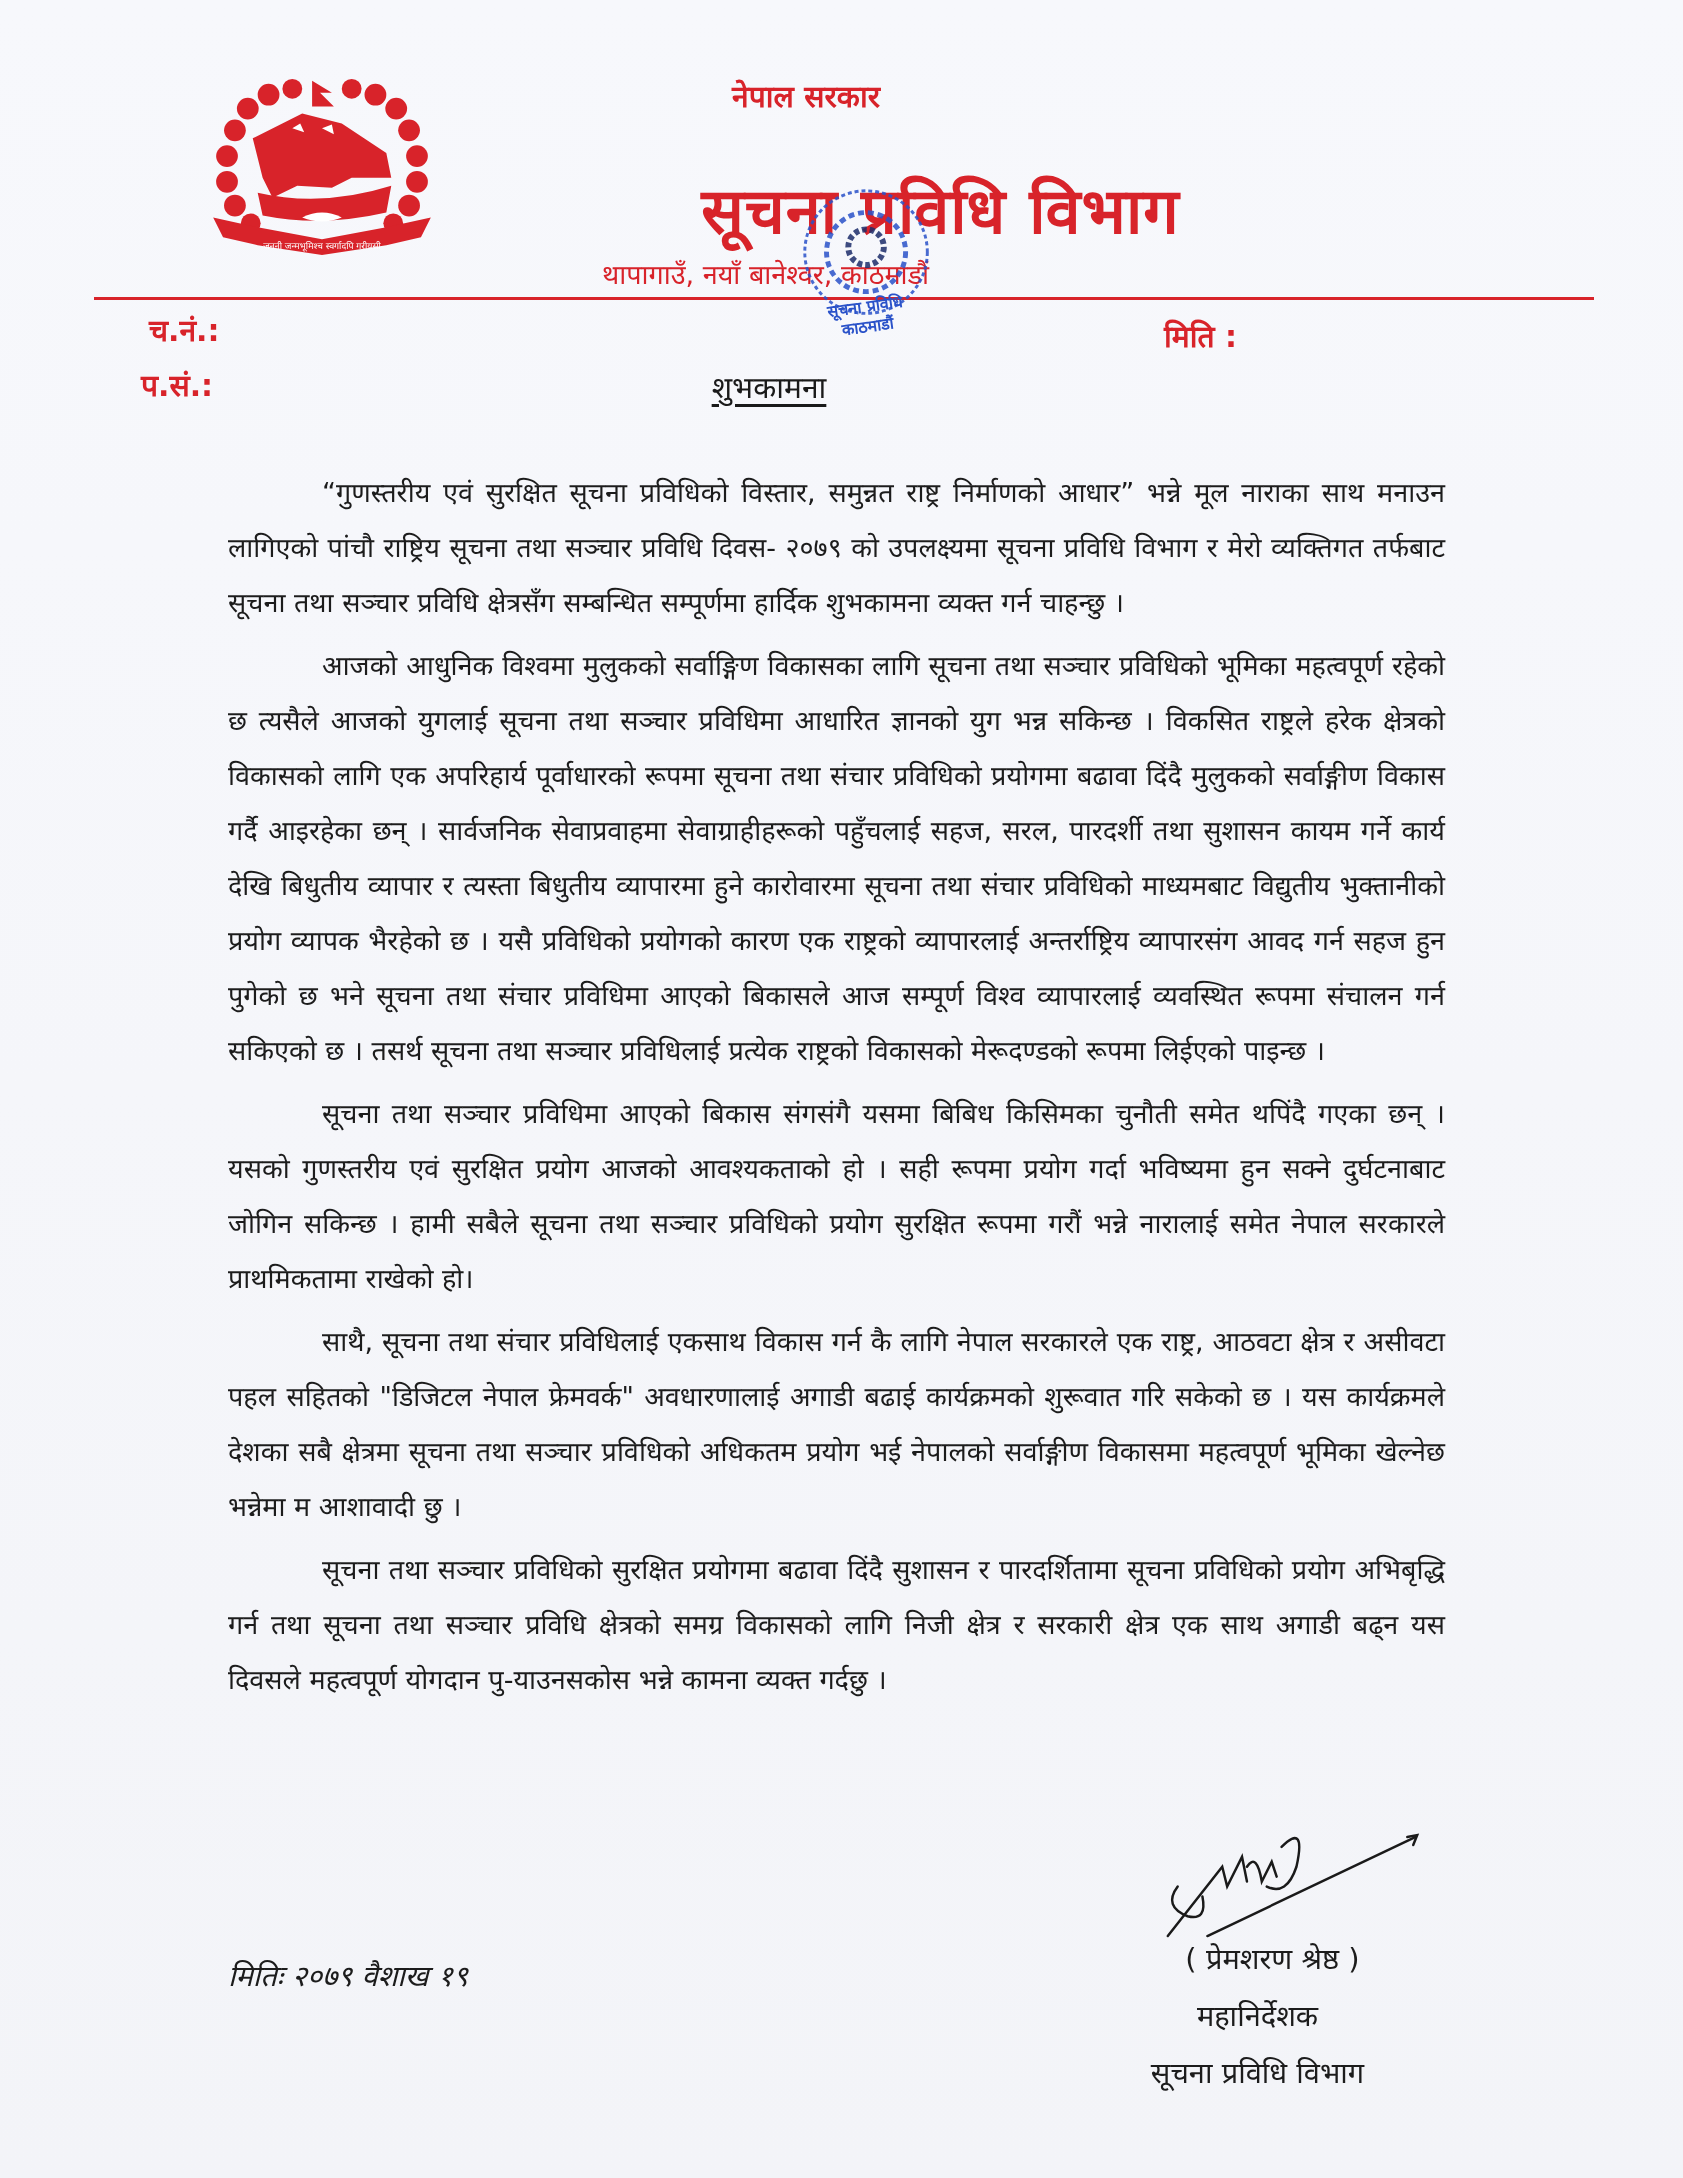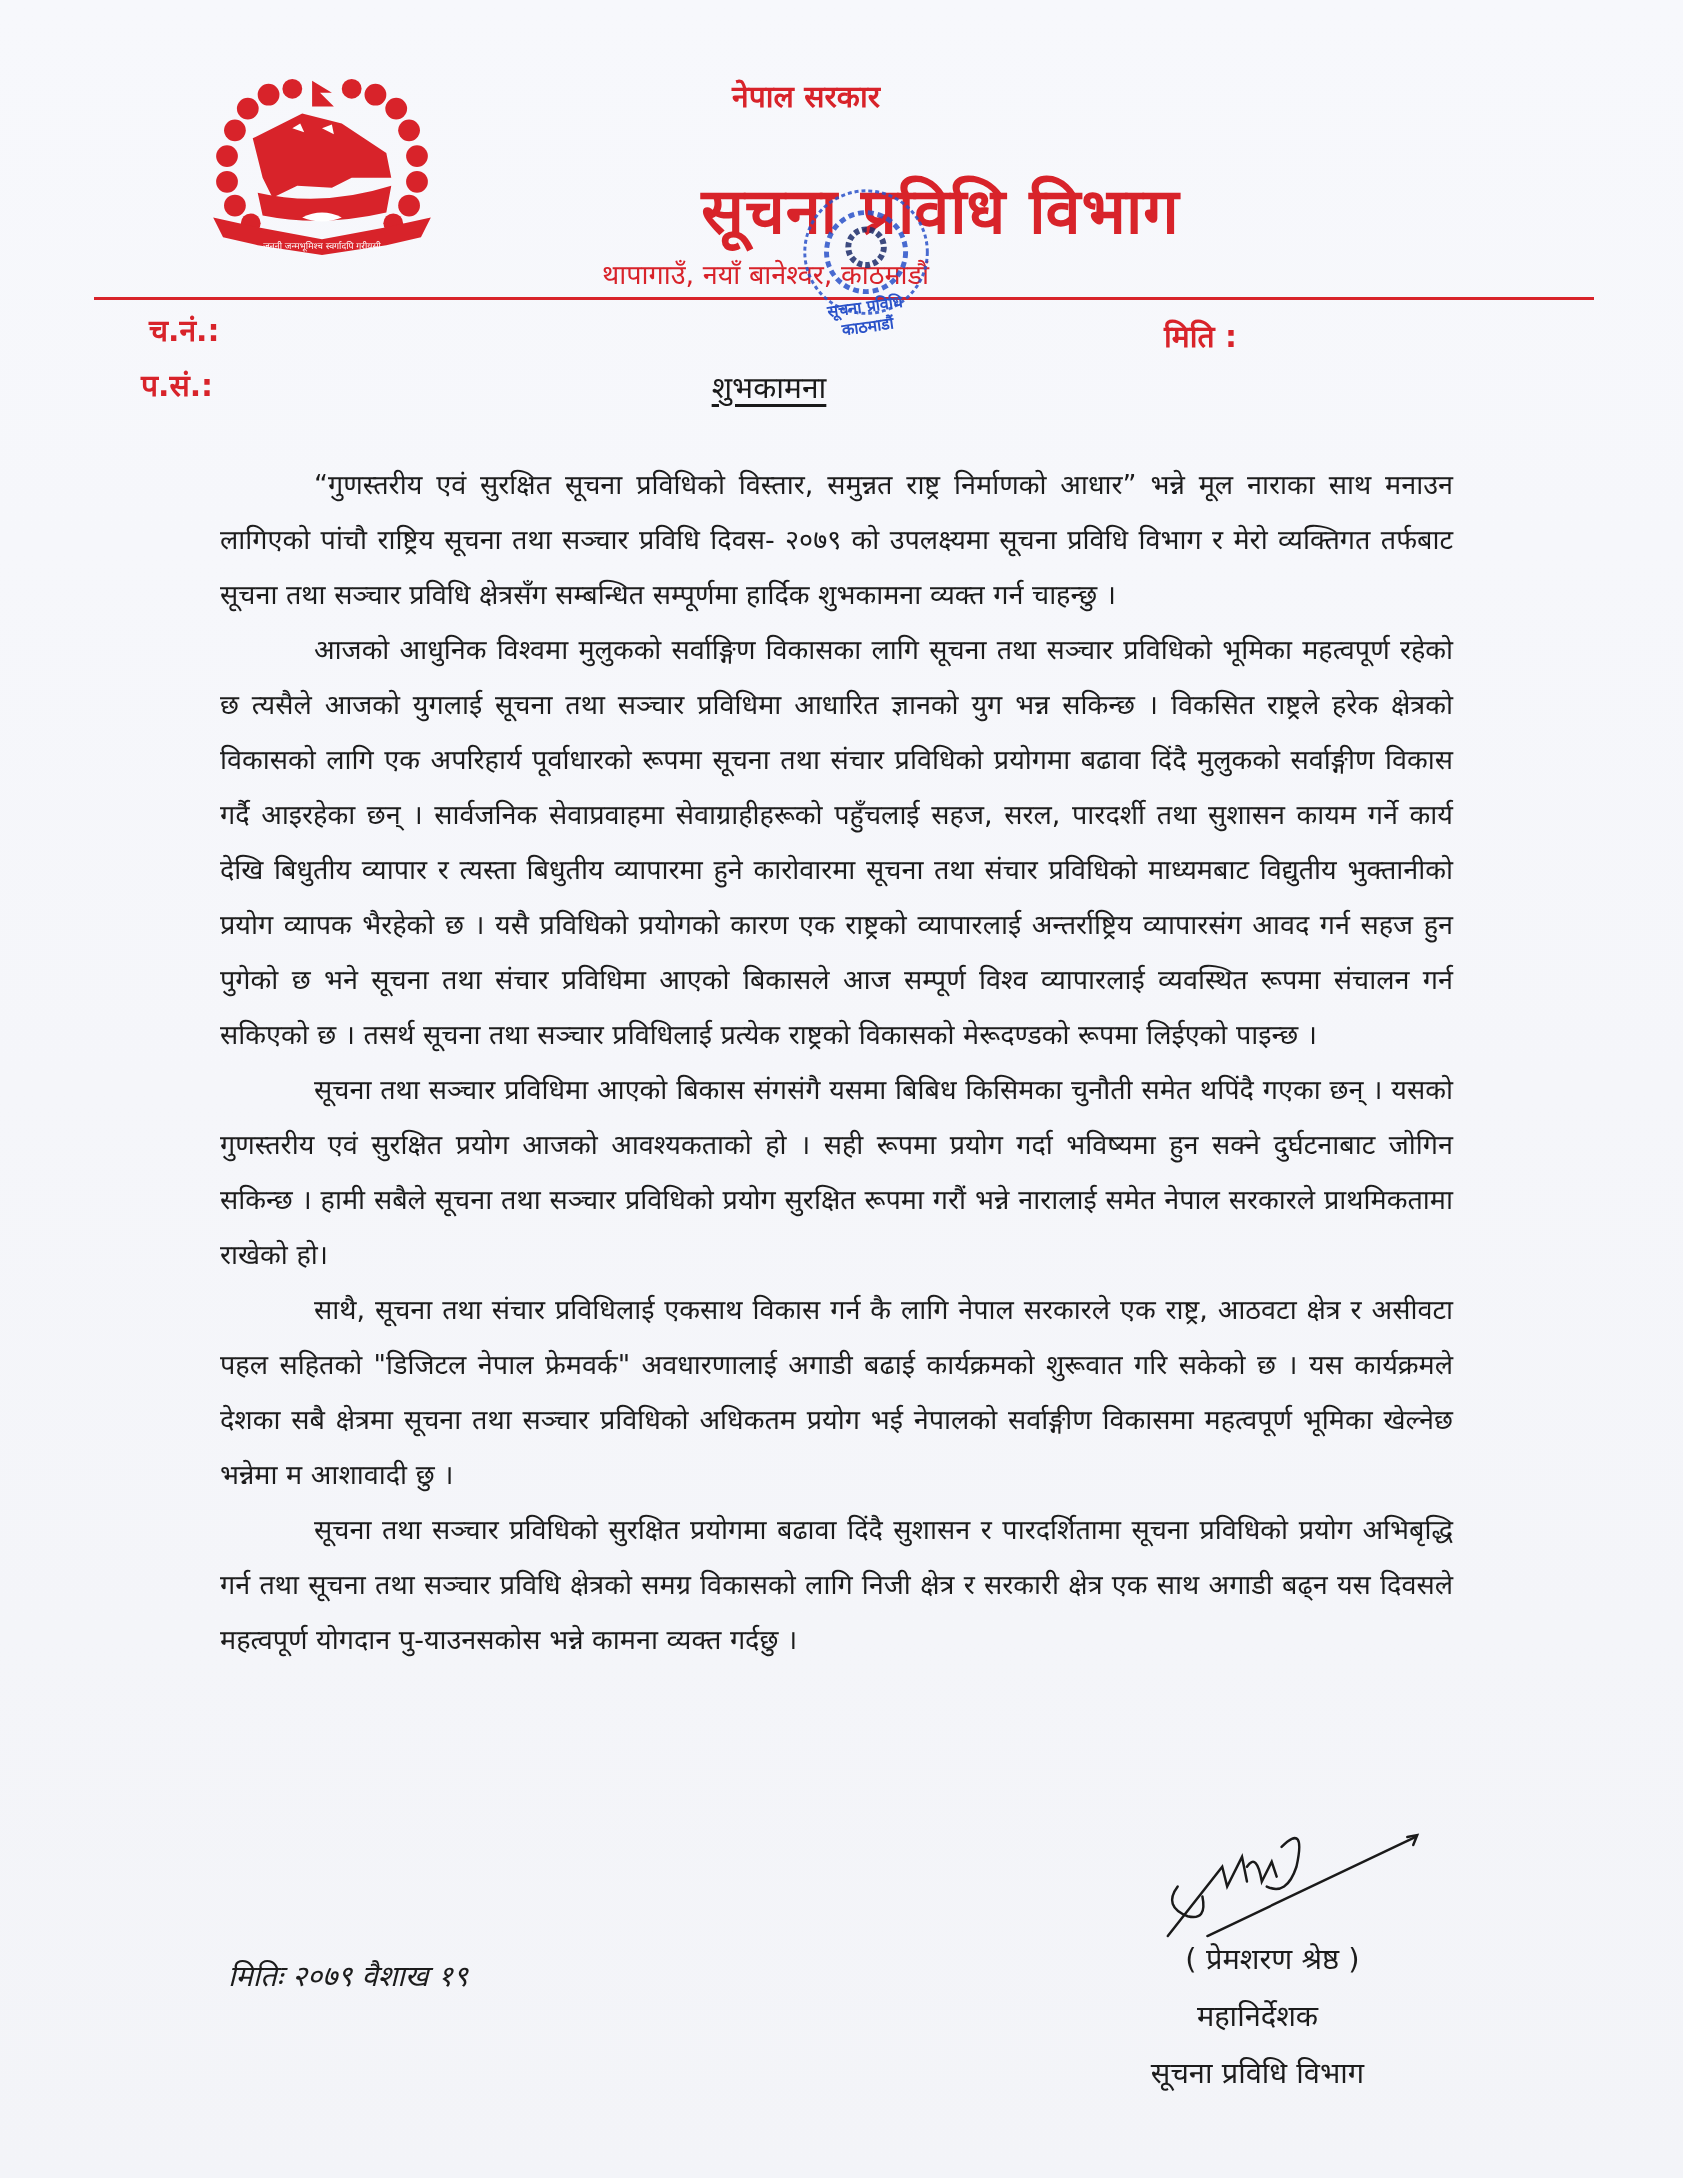--- a/index.html
+++ b/index.html
@@ -53,21 +53,21 @@
     position: absolute; left: 0; width: 1538px; top: 366px; text-align: center;
     font-size: 30px; color: #1a1a1a;
   }
   .subject span { text-decoration: underline; text-underline-offset: 6px; }
   
   .body {
     position: absolute; left: 220px; top: 457px; width: 1233px;
     color: #1c1c1c; font-size: 27px; line-height: 55px;
     font-family: "DejaVu Sans", sans-serif;
   }
-  .body p { margin: 0; text-align: justify; text-indent: 94px; }
+  .body p { margin: 8px; text-align: justify; text-indent: 94px; }
   .date {
     position: absolute; left: 228px; top: 1955px; font-size: 29px; color: #1c1c1c; font-style: italic;
   }
   .signature { position: absolute; left: 1148px; top: 1827px; width: 287px; height: 129px; }
   .sign-block {
     position: absolute; left: 1089px; top: 1931px; width: 337px; text-align: center;
     font-size: 29px; color: #1c1c1c; line-height: 57px;
   }
   .sign-name { padding-left: 30px; }
 </style>

